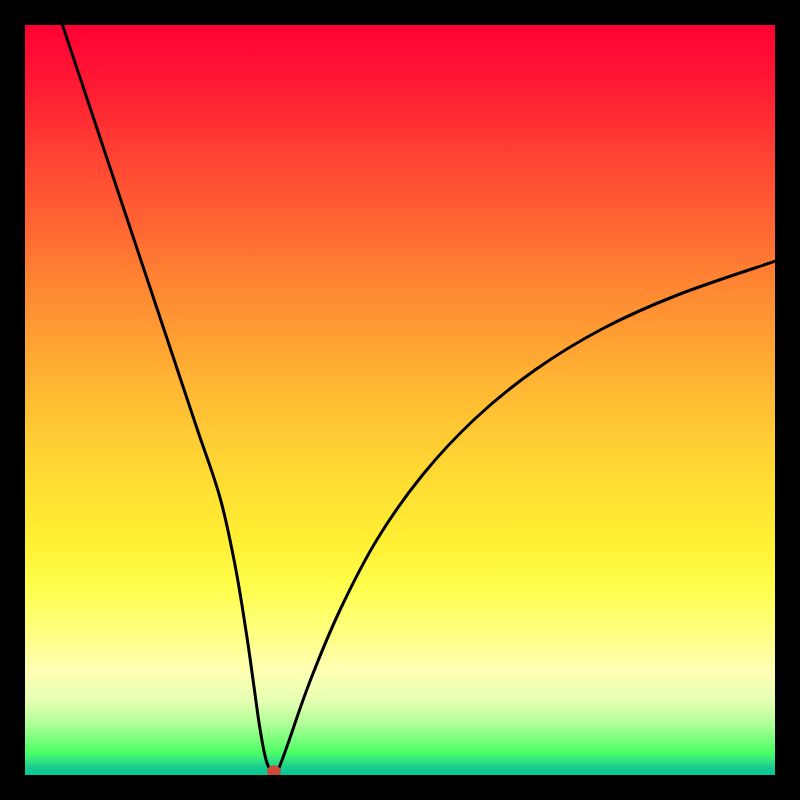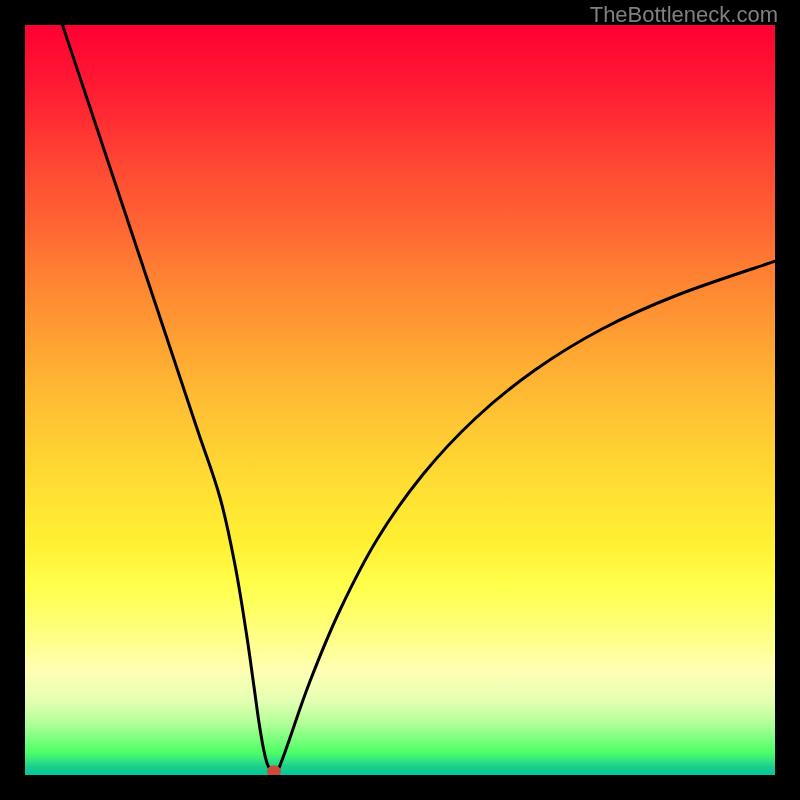--- a/index.html
+++ b/index.html
@@ -81,14 +81,13 @@
 </head>
 <body>
 
 <div class="frame">
   <div class="plot-area">
     <svg class="curve-svg" viewBox="0 0 750 750" preserveAspectRatio="none">
       <path id="curve" class="curve-path" d="M 37.5 0 C 41.55 12.15, 51.9 43.2, 60 67.5 C 68.1 91.8, 74.4 110.7, 82.5 135 C 90.6 159.3, 96.9 178.2, 105.00000000000001 202.5 C 113.10000000000002 226.8, 119.40000000000002 245.70000000000002, 127.50000000000001 270 C 135.60000000000002 294.3, 141.9 313.19999999999993, 150 337.49999999999994 C 158.1 361.79999999999995, 164.4 380.7, 172.5 405 C 180.6 429.3, 188.25 448.2, 195 472.5 C 201.75 496.8, 205.27500000000003 515.7, 210.00000000000003 540 C 214.72500000000002 564.3, 217.875 585.9, 221.25 607.5 C 224.625 629.1, 226.455 643.8, 228.75 660 C 231.045 676.2, 232.245 686.025, 234 697.5 C 235.755 708.975, 237.01500000000001 716.325, 238.5 723.75 C 239.98499999999999 731.175, 240.89999999999998 734.835, 242.24999999999997 738.75 C 243.59999999999997 742.665, 244.64999999999998 743.745, 245.99999999999997 745.5 C 247.34999999999997 747.255, 248.39999999999998 748.77, 249.74999999999997 748.5 C 251.09999999999997 748.23, 251.20499999999996 749.13, 253.49999999999997 744 C 255.795 738.87, 256.83 735.795, 262.5 720 C 268.17 704.205, 275.55 680.55, 285 656.25 C 294.45 631.95, 302.85 610.65, 315 585 C 327.15 559.35, 337.65 538.05, 352.5 513.75 C 367.35 489.45, 379.95 471.6, 397.5 450 C 415.05 428.4, 429.75 412.65, 450 393.75 C 470.25 374.85, 487.05000000000007 361.2, 510.00000000000006 345 C 532.95 328.8, 551.85 317.25, 577.5 303.75 C 603.15 290.25, 621.45 282.15, 652.5 270 C 683.55 257.85, 732.45 242.325, 750 236.25"></path>
       <ellipse id="marker" class="marker" cx="249" cy="746.25" rx="7" ry="6" fill="#cc4a3a"></ellipse>
     </svg>
   </div>
-  <div class="watermark">TheBottleneck.com</div>
 </div>
 
 </body></html>

